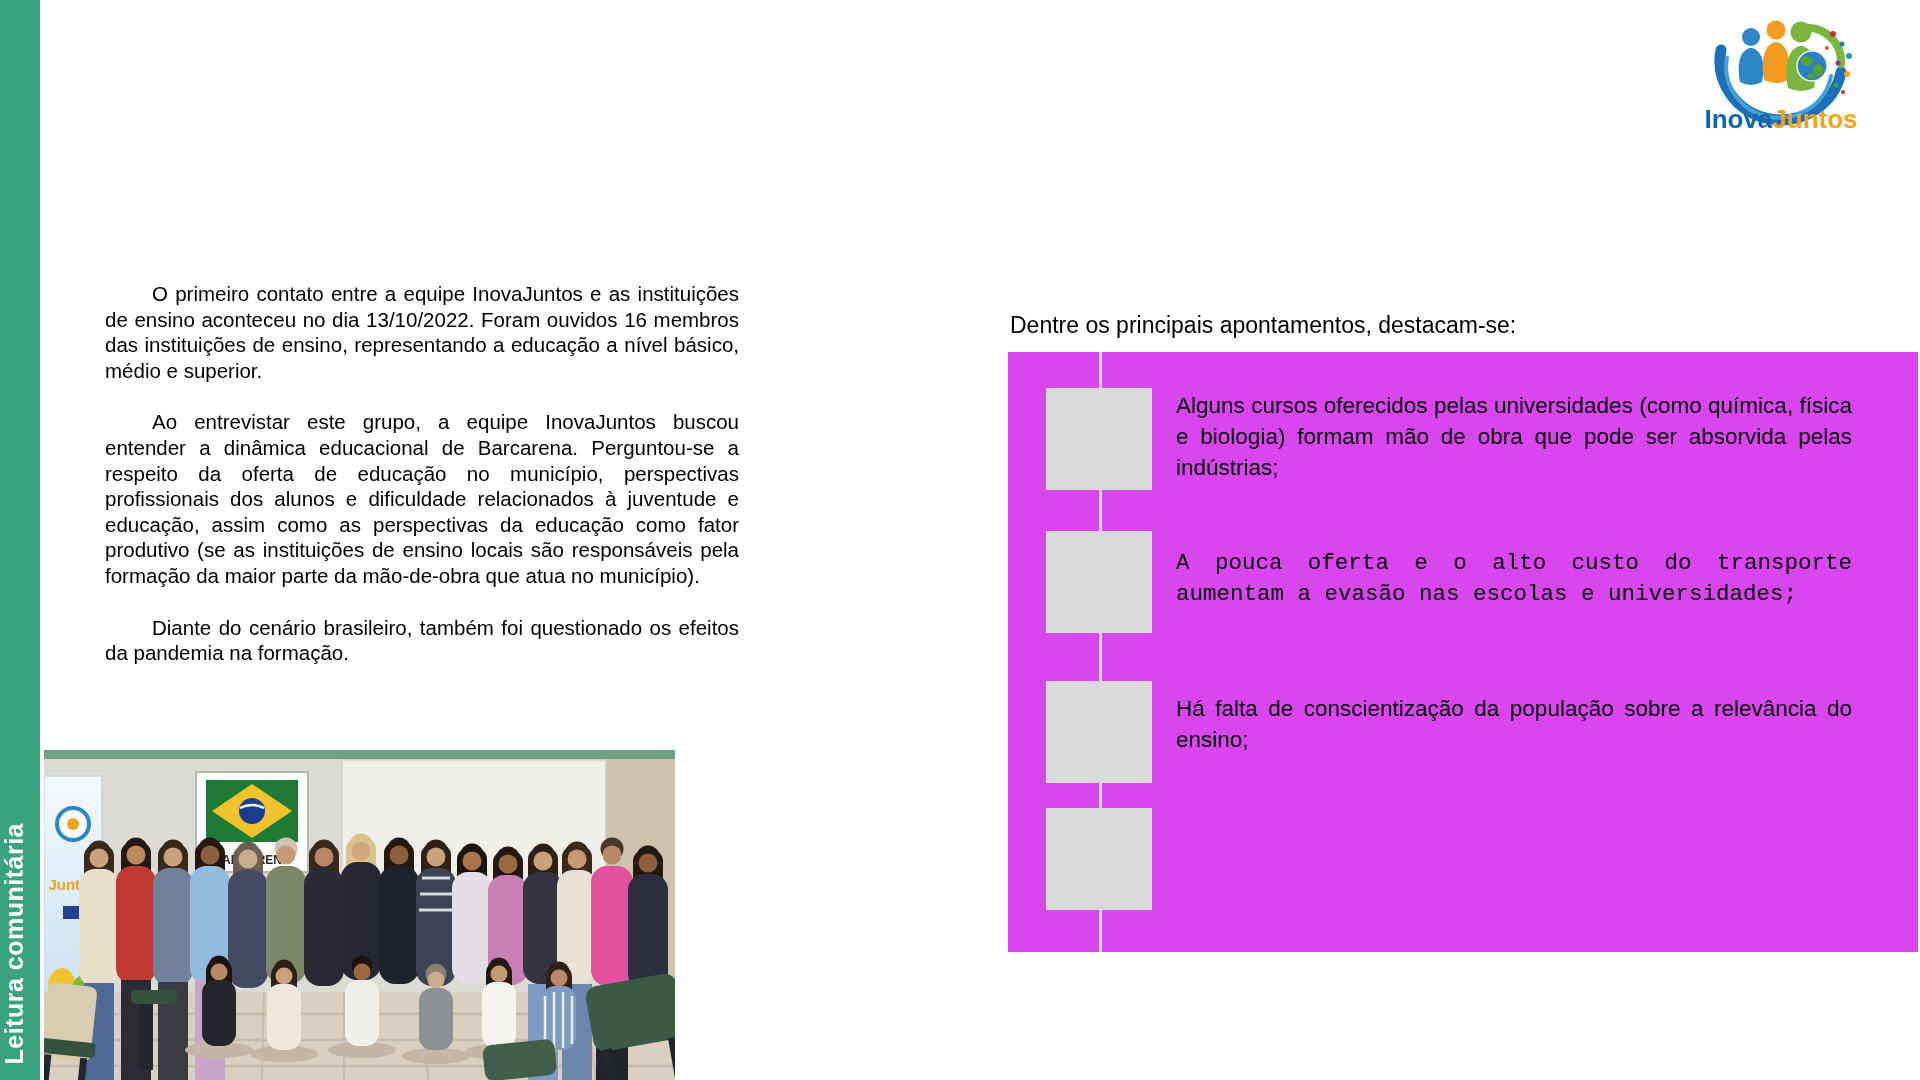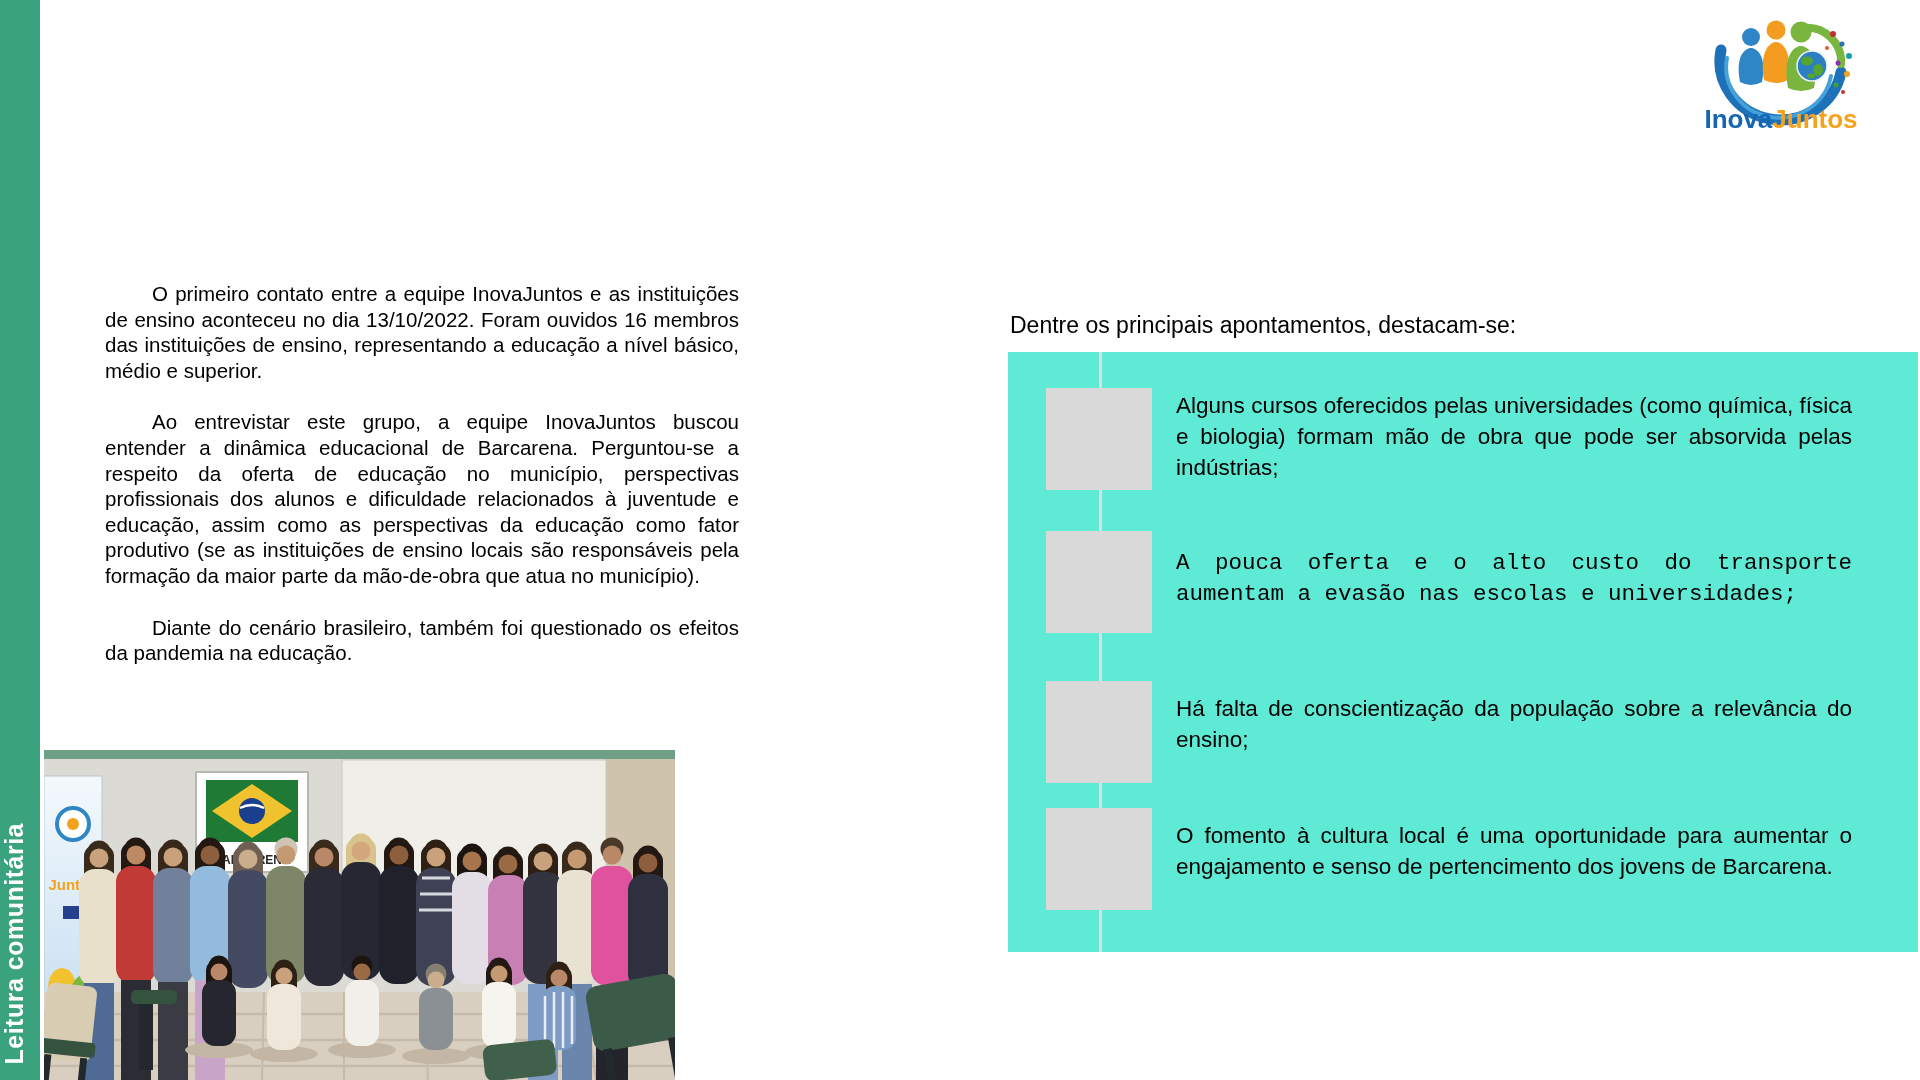--- a/index.html
+++ b/index.html
@@ -14,21 +14,21 @@
     writing-mode:vertical-rl;transform:rotate(180deg);
     color:#fff;font-weight:bold;font-size:25px;letter-spacing:.5px;white-space:nowrap;
   }
   
   .logo{position:absolute;left:1705px;top:6px;width:152px;height:132px;}
   
   .left-col{position:absolute;left:105px;top:281px;width:634px;}
   .para{font-size:20.5px;line-height:25.6px;text-align:justify;text-indent:47px;margin:0 0 26px 0;}
   
   .right-heading{position:absolute;left:1010px;top:312px;width:900px;font-size:23px;font-weight:normal;}
-  .panel{position:absolute;left:1008px;top:352px;width:910px;height:600px;background:#5eead4;}
+  .panel{position:absolute;left:1008px;top:352px;width:910px;height:600px;background:#d946ef;}
   .timeline{position:absolute;left:91px;top:0;width:3px;height:600px;background:#dcdee0;}
   .apont-square{position:absolute;left:38px;width:106px;height:102px;background:#d9d9d9;}
   .apont-text{position:absolute;left:168px;width:676px;font-size:22.5px;line-height:31px;text-align:justify;}
   .sq1{top:36px;}  .tx1{top:38px;}
   .sq2{top:179px;} .tx2{top:196px;font-family:Liberation Mono, monospace;}
   .sq3{top:329px;} .tx3{top:341px;}
   .sq4{top:456px;} .tx4{top:468px;}
   
   .photo{position:absolute;left:44px;top:750px;width:631px;height:330px;}
   
@@ -76,39 +76,38 @@
       <circle cx="138" cy="86" r="2" fill="#c62f2f"></circle>
       <circle cx="125" cy="90" r="2" fill="#2d6fb8"></circle>
     </g>
     <text x="76" y="122" text-anchor="middle" font-size="26" font-weight="bold" font-family="Liberation Sans, sans-serif"><tspan fill="#1565b0">Inova</tspan><tspan fill="#f6a21d">Juntos</tspan></text>
   </svg>
 </div>
 
 <div class="left-col">
   <p class="para">O primeiro contato entre a equipe InovaJuntos e as instituições de ensino aconteceu no dia 13/10/2022. Foram ouvidos 16 membros das instituições de ensino, representando a educação a nível básico, médio e superior.</p>
   <p class="para">Ao entrevistar este grupo, a equipe InovaJuntos buscou entender a dinâmica educacional de Barcarena. Perguntou-se a respeito da oferta de educação no município, perspectivas profissionais dos alunos e dificuldade relacionados à juventude e educação, assim como as perspectivas da educação como fator produtivo (se as instituições de ensino locais são responsáveis pela formação da maior parte da mão-de-obra que atua no município).</p>
-  <p class="para">Diante do cenário brasileiro, também foi questionado os efeitos da pandemia na educação.</p>
+  <p class="para">Diante do cenário brasileiro, também foi questionado os efeitos da pandemia na formação.</p>
 </div>
 
 <div class="right-heading">Dentre os principais apontamentos, destacam-se:</div>
 
 <div class="panel">
   <div class="timeline"></div>
 
   <div class="apont-square sq1"></div>
   <div class="apont-text tx1">Alguns cursos oferecidos pelas universidades (como química, física e biologia) formam mão de obra que pode ser absorvida pelas indústrias;</div>
 
   <div class="apont-square sq2"></div>
   <div class="apont-text tx2">A pouca oferta e o alto custo do transporte aumentam a evasão nas escolas e universidades;</div>
 
   <div class="apont-square sq3"></div>
   <div class="apont-text tx3">Há falta de conscientização da população sobre a relevância do ensino;</div>
 
   <div class="apont-square sq4"></div>
-  <div class="apont-text tx4">O fomento à cultura local é uma oportunidade para aumentar o engajamento e senso de pertencimento dos jovens de Barcarena.</div>
 </div>
 
 <div class="photo">
   <svg width="631" height="330" viewBox="0 0 631 330">
     <defs>
       <linearGradient id="bgrad" x1="0" y1="0" x2="0" y2="1">
         <stop offset="0" stop-color="#f4f9fd"></stop>
           <stop offset="1" stop-color="#c8e0f2"></stop>
       </linearGradient>
     </defs>

